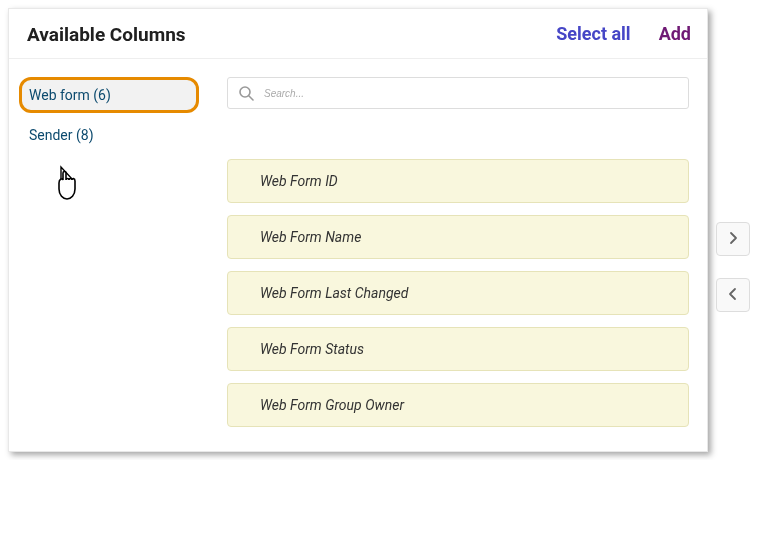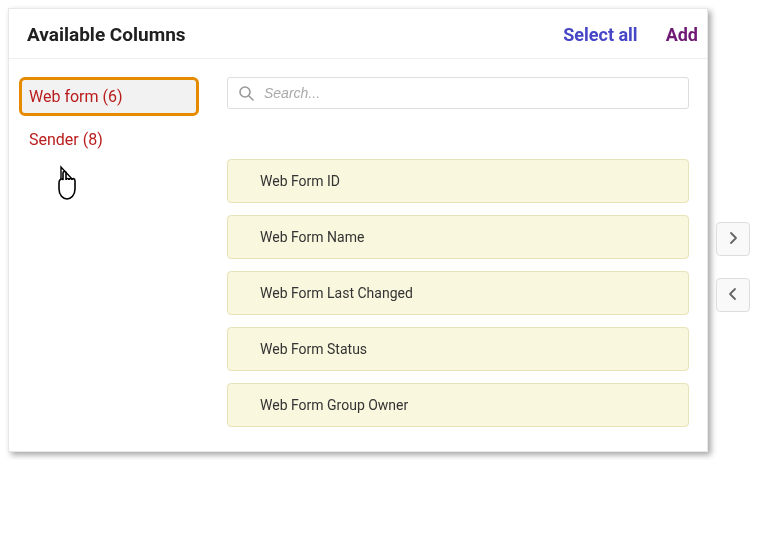--- a/index.html
+++ b/index.html
@@ -10,23 +10,22 @@
     }
     .panel {
       width: 700px;
       border: 1px solid #e8e8e8;
       background: #fff;
       box-shadow: 3px 3px 6px rgba(0,0,0,0.35);
       position: relative;
     }
     .header {
       display: flex;
-      align-items: center;
       justify-content: space-between;
-      padding: 14px 9px 12px 18px;
+      padding: 14px 16px 12px 18px;
       border-bottom: 1px solid #eee;
     }
     .header-title {
       font-size: 19px;
       font-weight: 700;
       color: #202020;
     }
     .header-actions {
       display: flex;
       gap: 28px;
@@ -41,24 +40,24 @@
     .body {
       display: flex;
     }
     .sidebar {
       width: 200px;
       padding: 18px 10px 18px 10px;
       position: relative;
     }
     .cat-item {
       padding: 10px 10px;
-      font-size: 16px;
-      color: #b91c1c;
-      cursor: pointer;
-      border-radius: 6px;
+      font-size: 14px;
+      color: #0c4a6e;
+      cursor: pointer;
+      border-radius: 12px;
     }
     .cat-item.active-wrap {
       border: 3px solid #e68a00;
       background: #f2f2f2;
       padding: 7px 7px;
       margin-bottom: 4px;
     }
     .main {
       flex: 1;
       padding: 18px 18px 24px 18px;
@@ -70,39 +69,40 @@
       border-radius: 3px;
       padding: 7px 10px;
       margin-bottom: 50px;
       gap: 10px;
     }
     .search-icon svg { display: block; }
     .search-input {
       border: none;
       outline: none;
       flex: 1;
-      font-size: 14px;
+      font-size: 10px;
       font-style: italic;
       color: #888;
       background: transparent;
     }
     .search-input::placeholder { color: #aaa; font-style: italic; }
     .col-list {
       display: flex;
       flex-direction: column;
       gap: 12px;
     }
     .col-item {
       background: #f9f7dd;
       border: 1px solid #e6e3b8;
       border-radius: 4px;
       padding: 13px 32px;
       font-size: 14px;
       color: #333;
       cursor: pointer;
+      font-style: italic;
     }
     .cursor-overlay {
       position: absolute;
       top: 104px;
       left: 40px;
       pointer-events: none;
       z-index: 10;
     }
     .side-buttons {
       position: absolute;

